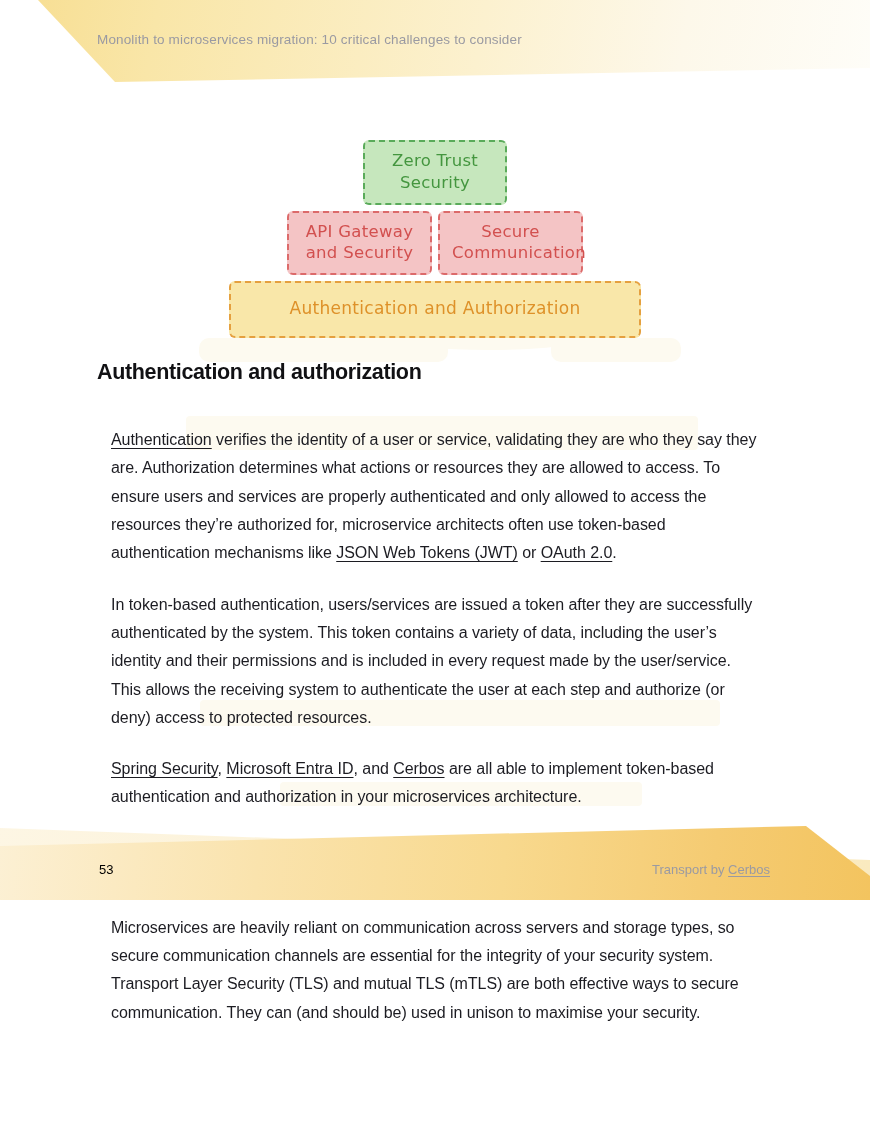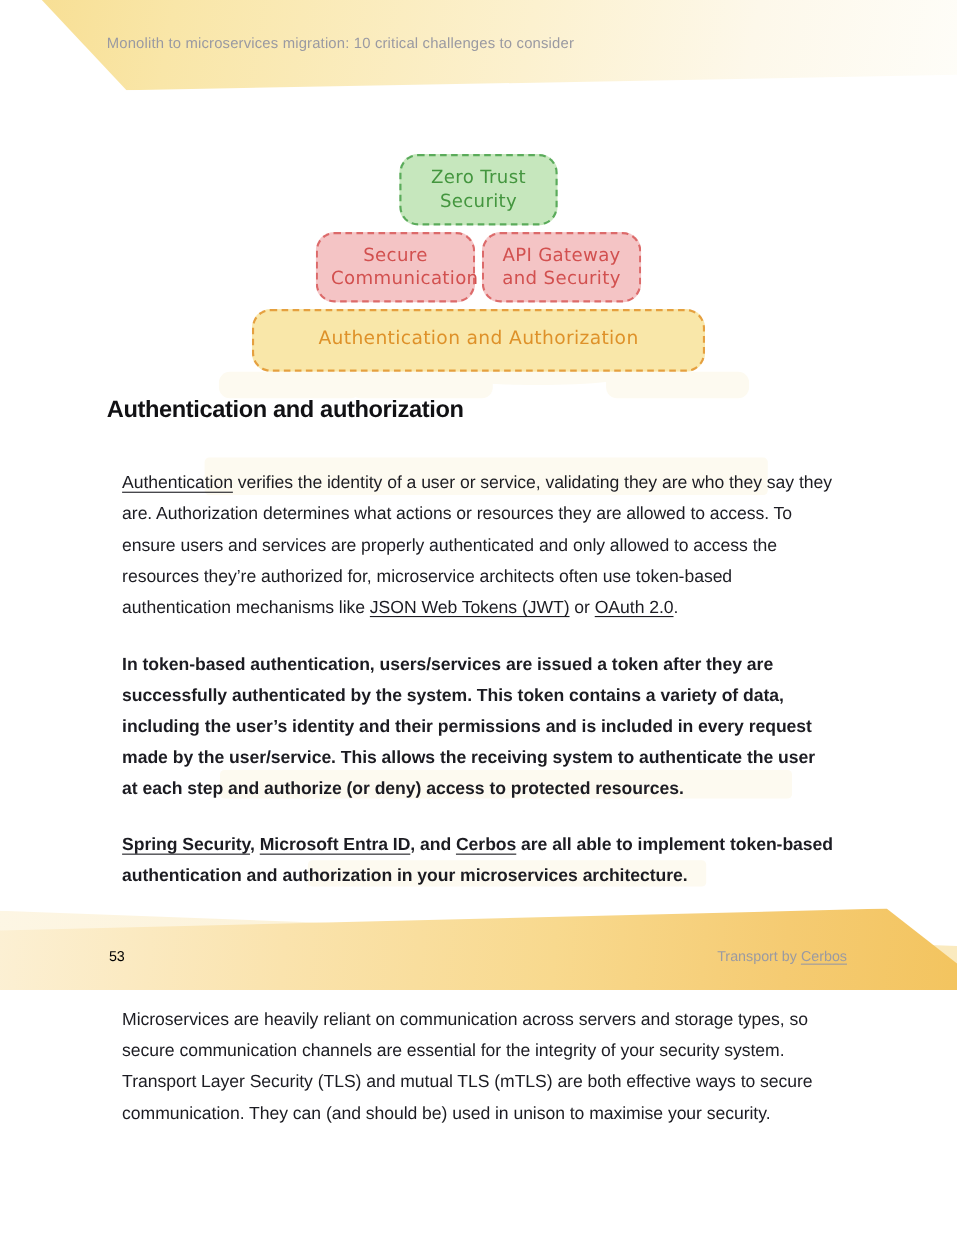--- a/index.html
+++ b/index.html
@@ -101,21 +101,21 @@
   }
   .tier + .tier { margin-top: 6px; }
 
   .node {
     font-family: "DejaVu Sans", sans-serif;
     font-size: 16.5px;
     line-height: 1.32;
     text-align: center;
     border-width: 2px;
     border-style: dashed;
-    border-radius: 17px;
+    border-radius: 6px;
     padding: 8px 12px 9px;
     white-space: pre-line;
     letter-spacing: 0.3px;
   }
   .node.green {
     background: #c6e7bd;
     border-color: #5aab5a;
     color: #44963f;
     width: 144px;
   }
@@ -154,21 +154,21 @@
   h2.sh-2 { margin-top: 41px; }
 
   p.body {
     font-size: 16px;
     line-height: 1.77;
     color: #1c1c22;
     margin: 14px;
     letter-spacing: -0.05px;
   }
   p.p-first { margin-top: 41px; }
-  p.p-next  { margin-top: 23px; font-weight: bold; }
+  p.p-next  { margin-top: 23px; }
   p.p-after-h { margin-top: 36px; }
 
   a.lnk, .lnk {
     color: inherit;
     text-decoration: underline;
     text-underline-offset: 2.5px;
     text-decoration-thickness: 1px;
   }
 </style>
 </head>
@@ -186,24 +186,24 @@
   <div class="ghost g4"></div>
   <div class="ghost g5"></div>
   <div class="ghost g6"></div>
 
   <div class="diagram">
     <div class="tier">
       <div class="node green">Zero Trust
 Security</div>
     </div>
     <div class="tier">
+      <div class="node pink">API Gateway
+and Security</div>
       <div class="node pink">Secure
 Communication</div>
-      <div class="node pink">API Gateway
-and Security</div>
     </div>
     <div class="tier">
       <div class="node yellow">Authentication and Authorization</div>
     </div>
   </div>
 
   <div class="content">
 
     <h2 class="section-heading sh-1">Authentication and authorization</h2>
 

